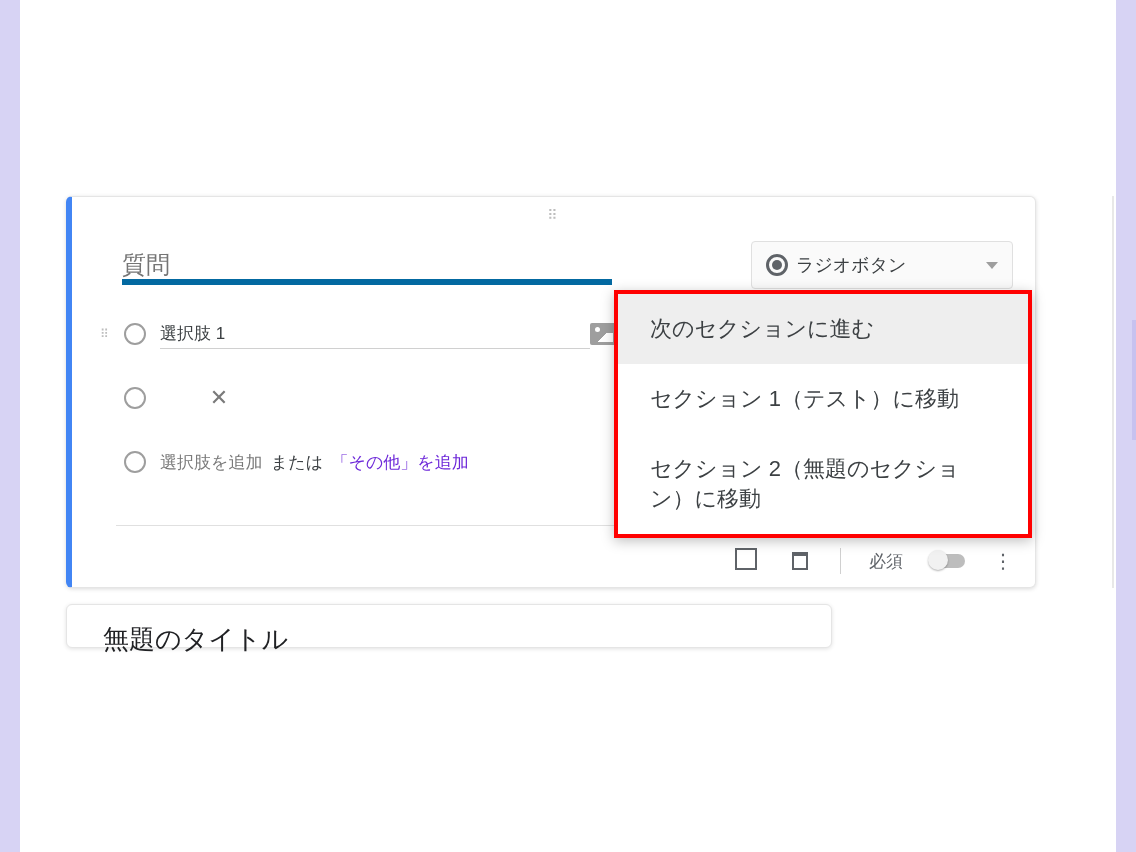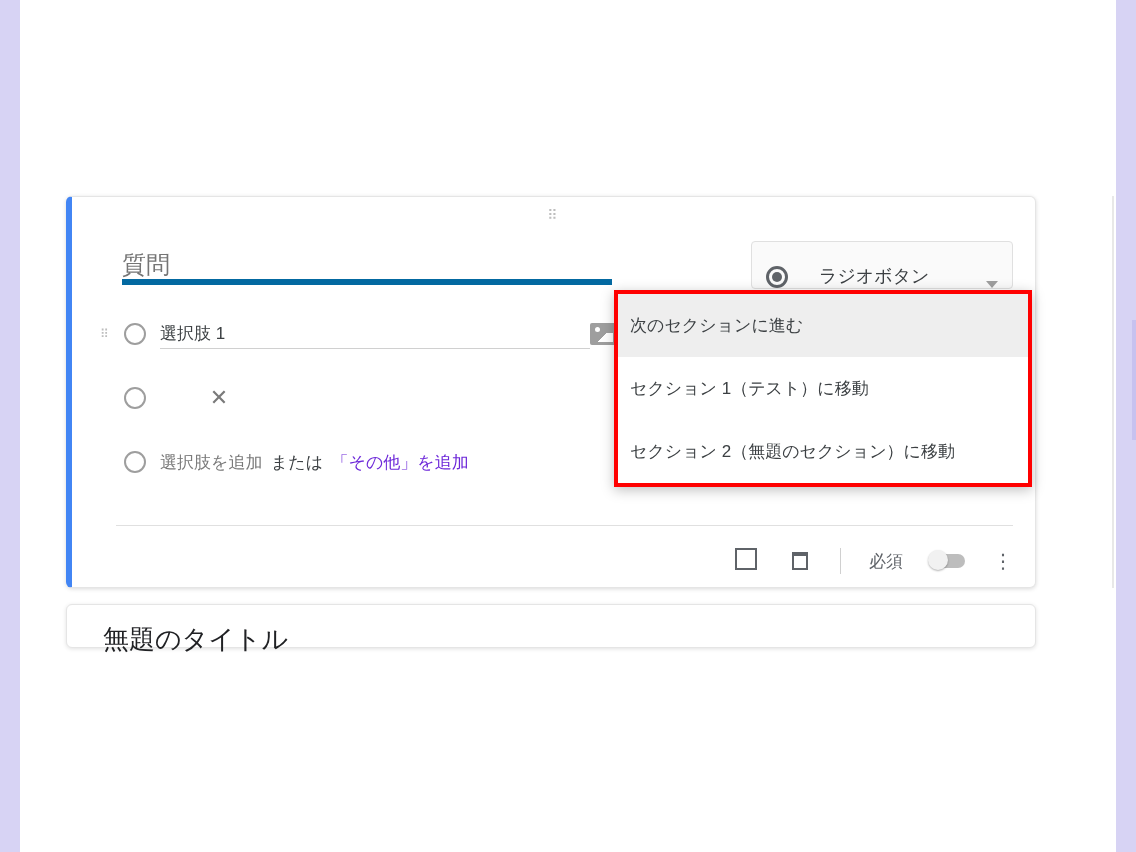--- a/index.html
+++ b/index.html
@@ -44,22 +44,22 @@
   .question-input {
     font-size: 24px; color: #7a7a7a; outline: none; border: none; width: 100%;
     background: transparent;
   }
 
   .qtype-select {
     position: absolute; right: 22px; top: 44px;
     width: 262px; height: 48px;
     border: 1px solid #e0e0e0; border-radius: 4px;
     background: #fafafa;
-    display: flex; align-items: flex-end;
-    padding: 0 14px; gap: 31px;
+    display: flex; align-items: center;
+    padding: 0 14px; gap: 8px;
   }
   .qtype-label { font-size: 18px; color: #3c4043; flex: 1; }
   .radio-icon {
     width: 22px; height: 22px; border-radius: 50%;
     border: 3px solid #5f6368; display:flex; align-items:center; justify-content:center;
   }
   .radio-icon::after{ content:""; width:10px; height:10px; border-radius:50%; background:#5f6368; }
   .chevron {
     width: 0; height: 0;
     border-left: 6px solid transparent;
@@ -128,30 +128,30 @@
 
   
   .dropdown {
     position:absolute; left: 614px; top: 290px;
     width: 418px;
     background:#ffffff;
     border: 4px solid #ff0000;
     box-shadow: 0 3px 12px rgba(0,0,0,0.25);
   }
   .dd-item {
-    padding: 20px 12px;
-    font-size: 17px; color:#3c4043;
+    padding: 20px 32px;
+    font-size: 22px; color:#3c4043;
     cursor: pointer;
   }
   .dd-item.selected { background:#eeeeee; }
 
   
   .next-card {
     position:absolute; left: 66px; top: 604px;
-    width: 970px; height: 44px;
+    width: 766px; height: 44px;
     background:#ffffff; border:1px solid #e5e5e5; border-radius:6px;
     box-shadow: 0 1px 4px rgba(0,0,0,0.12);
     display:flex; align-items:flex-end; padding: 0 36px 0 36px;
   }
   .next-title {
     font-size: 26px; color:#202124;
     transform: translateY(10px);
   }
   .side-handle {
     position:absolute; right: 0; top: 320px; width: 4px; height: 120px;

